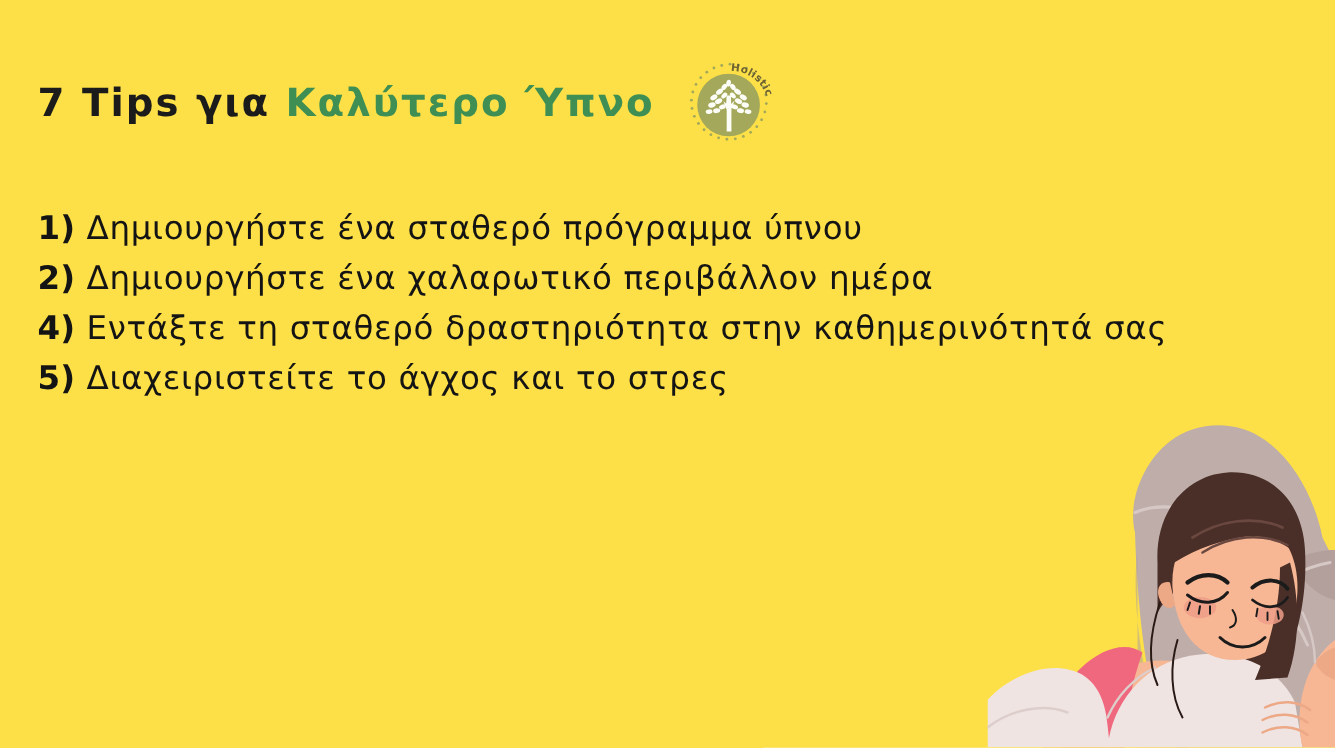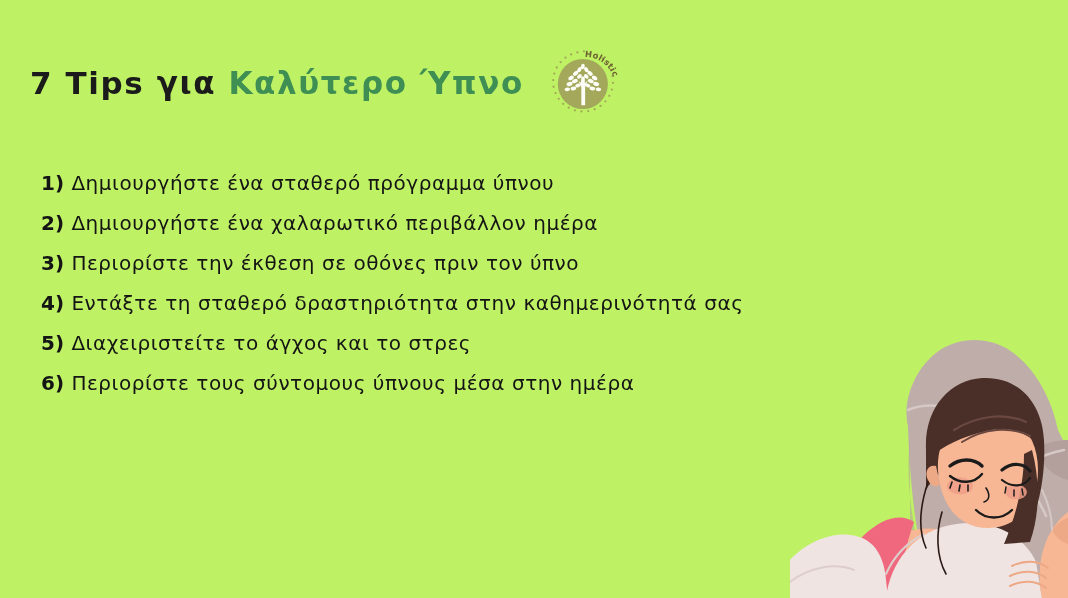--- a/index.html
+++ b/index.html
@@ -13,21 +13,21 @@
     overflow: hidden;
     background: #fbfbf5;
     font-family: "DejaVu Sans", "Liberation Sans", sans-serif;
     -webkit-font-smoothing: antialiased;
   }
 
   .slide {
     position: relative;
     width: 1068px;
     height: 598px;
-    background: #bef264;
+    background: #fde047;
     overflow: hidden;
   }
 
   
   .header {
     position: absolute;
     left: 30px;
     top: 48px;
     display: flex;
     align-items: center;
@@ -57,27 +57,26 @@
   .tips-list {
     position: absolute;
     left: 30px;
     top: 163px;
     width: 1000px;
     list-style: none;
     margin: 0;
     padding: 0;
   }
   .tip-item {
-    font-size: 20px;
+    font-size: 26px;
     color: #141414;
     letter-spacing: 0.55px;
     line-height: 40px;
     white-space: nowrap;
     font-weight: normal;
-    margin-left: 11px;
   }
   .tip-num {
     font-weight: bold;
     letter-spacing: 0.2px;
   }
   .tip-text { }
 
   
   .illustration {
     position: absolute;
@@ -163,24 +162,22 @@
         <text font-family="DejaVu Sans, sans-serif" font-size="11" font-weight="600" fill="#6d6232" letter-spacing="0.4">
           <textPath href="#arcpath" startOffset="52%">Holistic nest</textPath>
         </text>
       </svg>
     </div>
   </div>
 
   <ul class="tips-list">
     <li class="tip-item"><span class="tip-num">1)</span> <span class="tip-text">Δημιουργήστε ένα σταθερό πρόγραμμα ύπνου</span></li>
     <li class="tip-item"><span class="tip-num">2)</span> <span class="tip-text">Δημιουργήστε ένα χαλαρωτικό περιβάλλον ημέρα</span></li>
-    <li class="tip-item"><span class="tip-num">3)</span> <span class="tip-text">Περιορίστε την έκθεση σε οθόνες πριν τον ύπνο</span></li>
     <li class="tip-item"><span class="tip-num">4)</span> <span class="tip-text">Εντάξτε τη σταθερό δραστηριότητα στην καθημερινότητά σας</span></li>
     <li class="tip-item"><span class="tip-num">5)</span> <span class="tip-text">Διαχειριστείτε το άγχος και το στρες</span></li>
-    <li class="tip-item"><span class="tip-num">6)</span> <span class="tip-text">Περιορίστε τους σύντομους ύπνους μέσα στην ημέρα</span></li>
   </ul>
 
   <div class="illustration">
     <svg viewBox="0 0 278 268" xmlns="http://www.w3.org/2000/svg" aria-hidden="true">
 
       <g>
         <path d="M 118,96 C 112,72 124,40 146,23 C 168,6 200,6 222,22
                  C 246,39 262,70 268,100 L 278,120 L 278,268 L 150,268
                  C 128,240 120,160 118,96 Z" fill="#bfada9"></path>
         <path d="M 245,118 C 258,112 268,110 278,110 L 278,150

